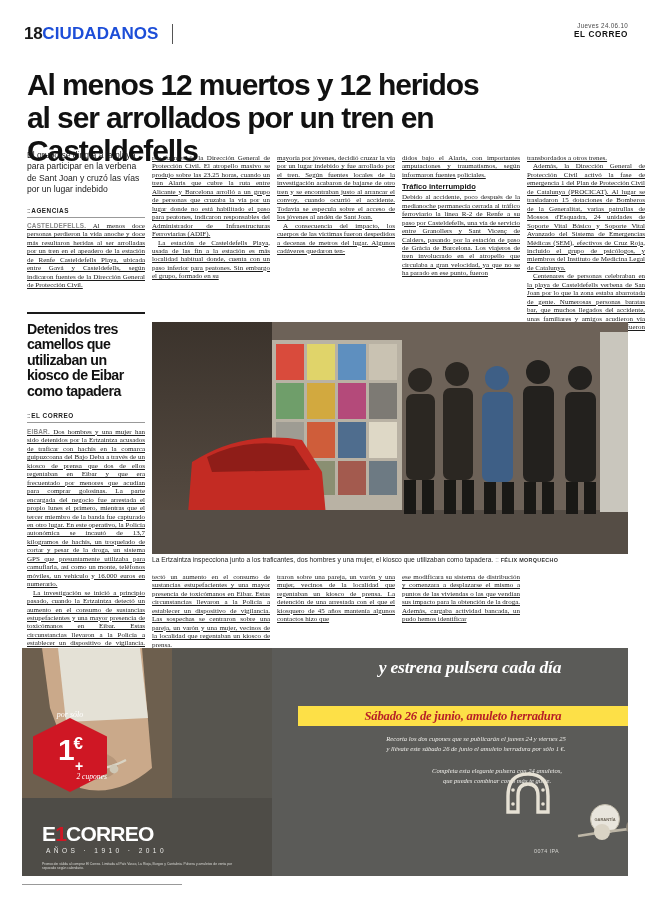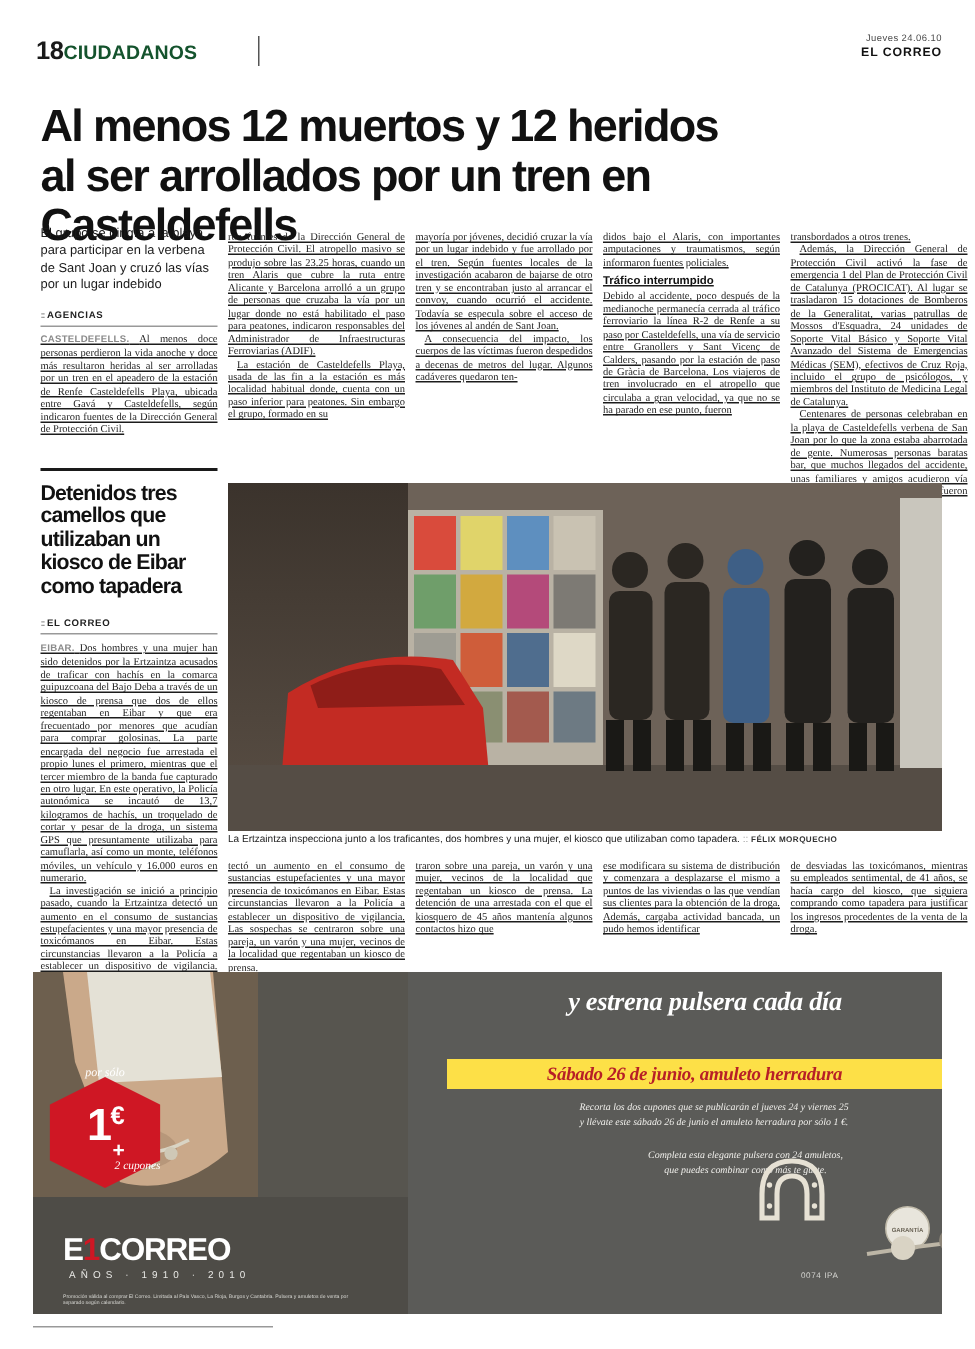--- a/index.html
+++ b/index.html
@@ -20,21 +20,21 @@
   .masthead {
     position: absolute; left: 24px; top: 24px; right: 22px; height: 26px;
   }
   .mh-left { display: flex; align-items: center; gap: 0; }
   .mh-folio {
     font-family: "Liberation Sans", sans-serif;
     font-weight: bold; font-size: 17px; color: #1a1a1a; letter-spacing: -0.3px;
   }
   .mh-section {
     font-family: "Liberation Sans", sans-serif;
-    font-weight: bold; font-size: 13px; color: #14532d; letter-spacing: 0.1px;
+    font-weight: bold; font-size: 17px; color: #1d4ed8; letter-spacing: 0.1px;
   }
   .mh-rule {
     position: absolute; left: 148px; top: 0px; width: 1px; height: 20px;
     background: #555;
   }
   .mh-right {
     position: absolute; right: 0; top: -2px; text-align: right;
   }
   .mh-date {
     font-family: "Liberation Sans", sans-serif;
@@ -408,26 +408,21 @@
       <p style="text-indent:0">tectó un aumento en el consumo de sustancias estupefacientes y una mayor presencia de toxicómanos en Eibar. Estas circunstancias llevaron a la Policía a establecer un dispositivo de vigilancia. Las sospechas se centraron sobre una pareja, un varón y una mujer, vecinos de la localidad que regentaban un kiosco de prensa.</p>
     </div>
   </div>
   <div class="lcol lc2">
     <div class="bodytext">
       <p style="text-indent:0">traron sobre una pareja, un varón y una mujer, vecinos de la localidad que regentaban un kiosco de prensa. La detención de una arrestada con el que el kiosquero de 45 años mantenía algunos contactos hizo que</p>
     </div>
   </div>
   <div class="lcol lc3">
     <div class="bodytext">
-      <p style="text-indent:0">ese modificara su sistema de distribución y comenzara a desplazarse el mismo a puntos de las viviendas o las que vendían sus clientes para la obtención de la droga. Además, cargaba actividad bancada, un pudo hemos identificar</p>
-    </div>
-  </div>
-  <div class="lcol lc4">
-    <div class="bodytext">
-      <p style="text-indent:0">de desviadas las toxicómanos, mientras su empleados sentimental, de 41 años, se hacía cargo del kiosco, que siguiera comprando como tapadera para justificar los ingresos procedentes de la venta de la droga.</p>
+      <p style="text-indent:0">ese modificara su sistema de distribución y comenzara a desplazarse el mismo a puntos de las viviendas o las que vendían sus impacto para la obtención de la droga. Además, cargaba actividad bancada, un pudo hemos identificar</p>
     </div>
   </div>
 
   <div class="ad">
 
     <div class="ad-left-photo">
       <svg viewBox="0 0 250 228" preserveAspectRatio="none">
         <rect x="0" y="0" width="250" height="228" fill="#57554f"></rect>
         <rect x="0" y="0" width="150" height="228" fill="#6d5f4e"></rect>
         <path d="M20 0 L120 0 L130 120 Q95 150 58 140 L28 60 Z" fill="#caa98a"></path>

